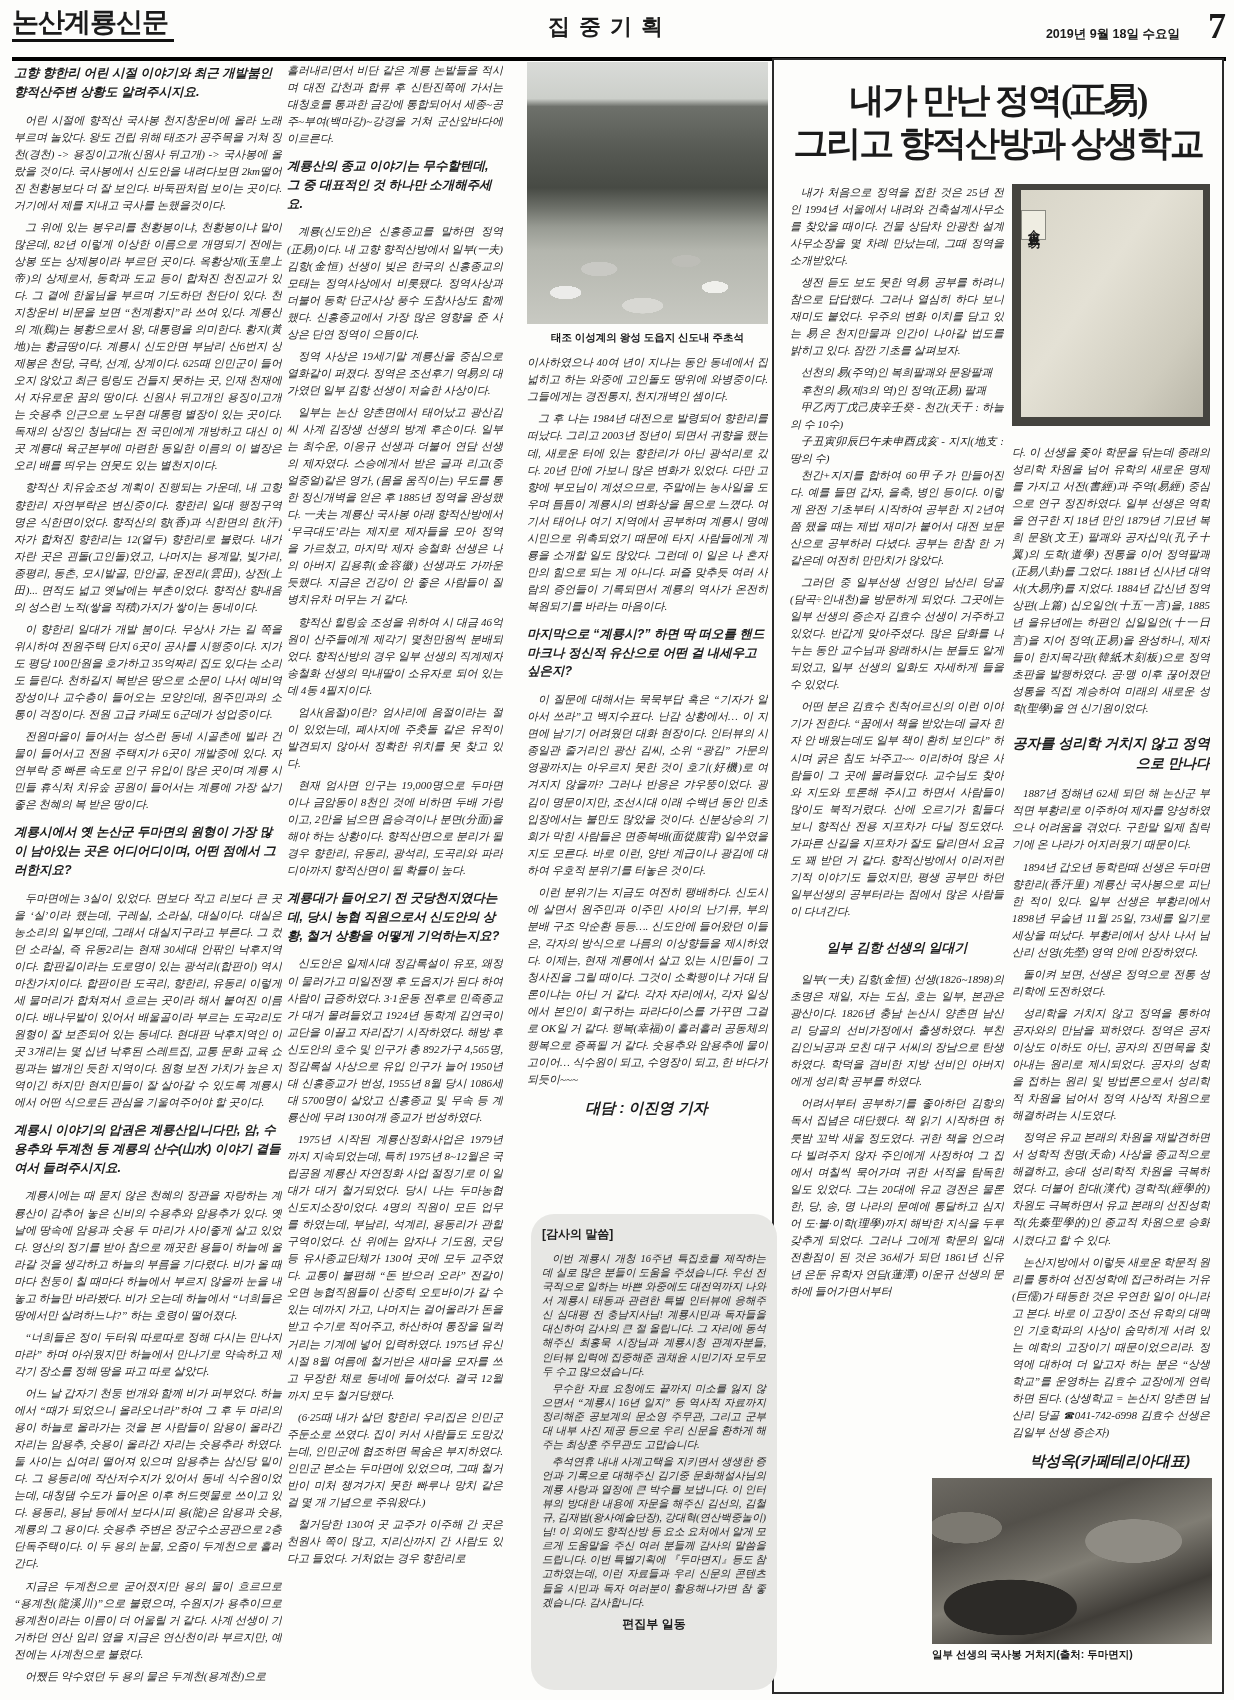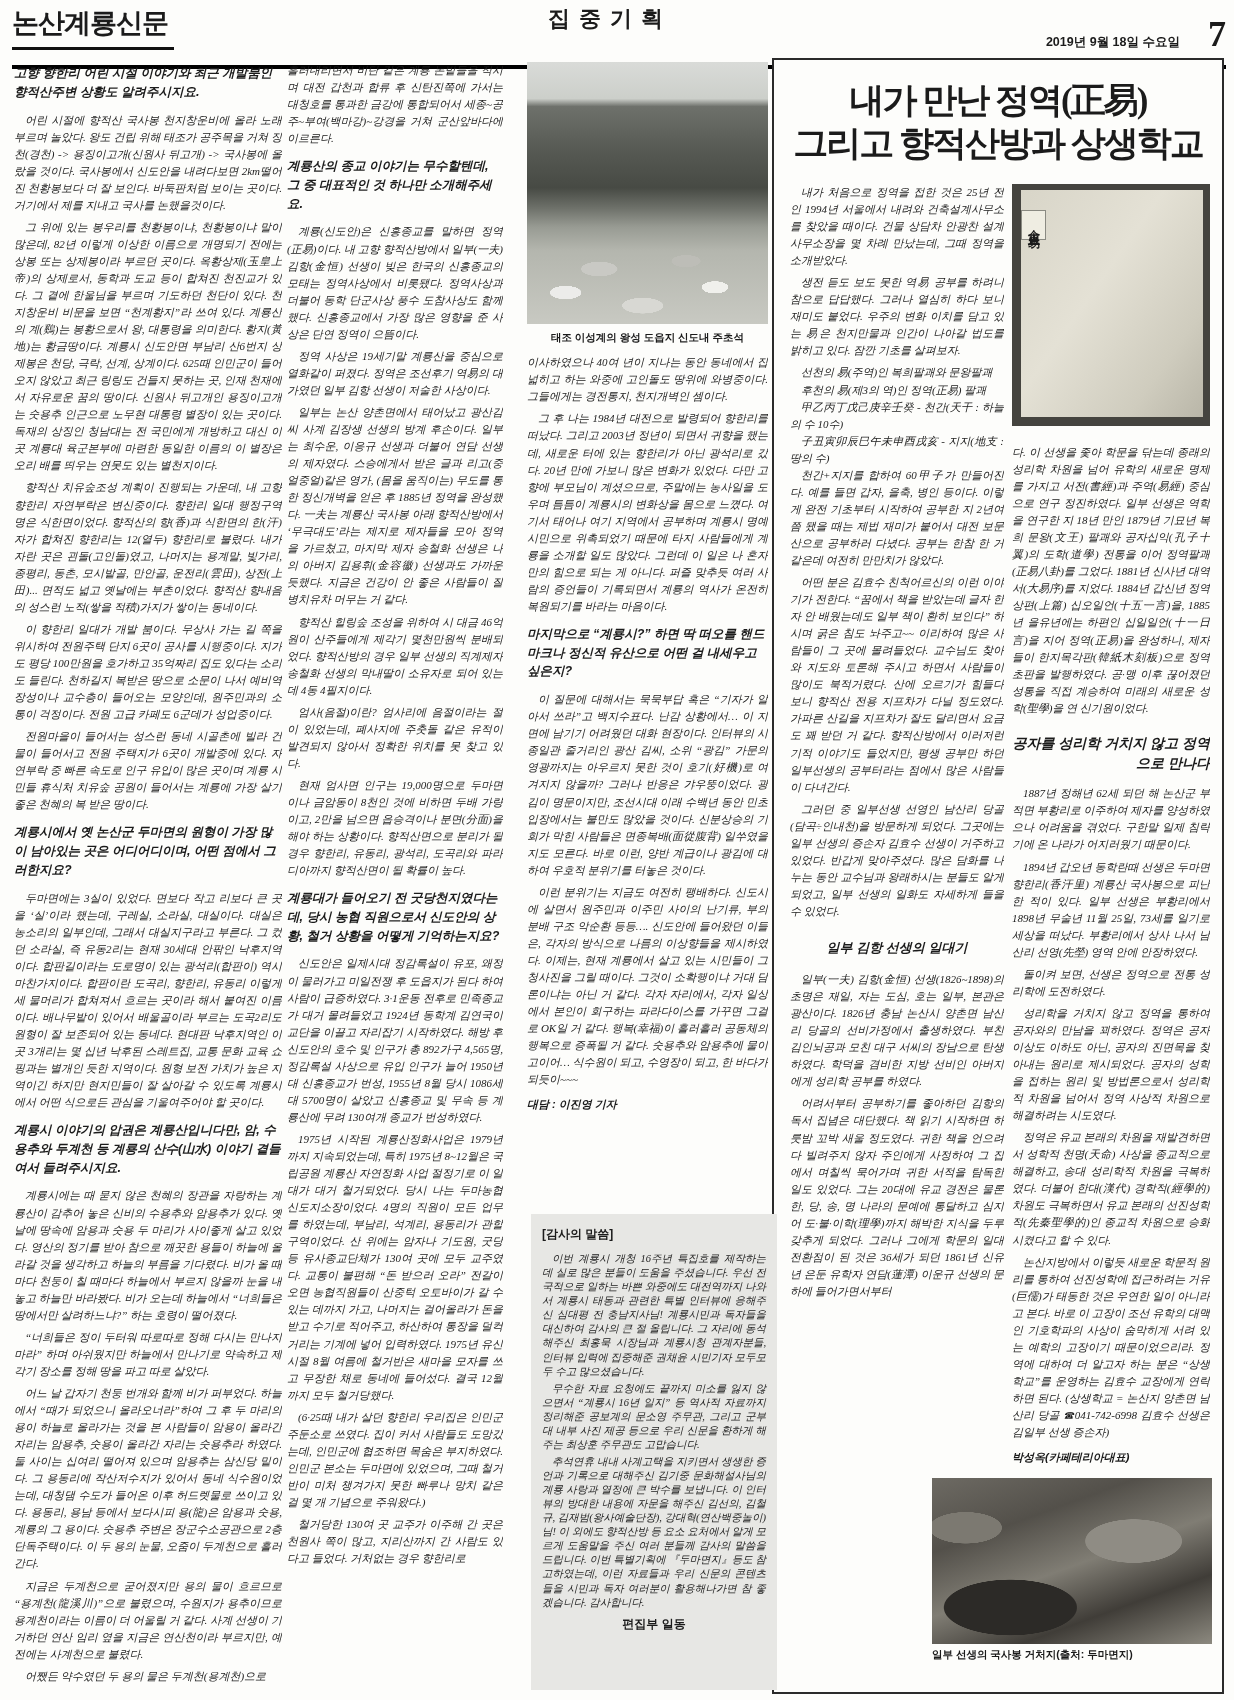--- a/index.html
+++ b/index.html
@@ -1,20 +1,20 @@
 <!DOCTYPE html>
 <html lang="ko"><head>
 <meta charset="utf-8">
 <style>
   html,body{margin:0;padding:0;background:#888;}
   .page{position:relative;width:1234px;height:1700px;margin:0 auto;background:#fdfdfb;
         overflow:hidden;color:#1b1b1b;font-family:"Liberation Serif","DejaVu Serif",serif;}
   
-  .hdr{position:absolute;left:12px;right:8px;top:8px;height:42px;border-bottom:4px solid #000;
-       display:flex;justify-content:space-between;padding-bottom:15px;}
+  .hdr{position:absolute;left:12px;right:8px;top:0;height:42px;border-bottom:4px solid #000;
+       display:flex;justify-content:space-between;align-items:flex-end;padding-bottom:15px;}
   .masthead{font-family:"Liberation Sans","DejaVu Sans",sans-serif;font-weight:900;font-size:27px;
             letter-spacing:-1px;line-height:1;border-bottom:3px solid #111;padding:2px 6px 3px 0;}
   .section-title{font-family:"Liberation Sans","DejaVu Sans",sans-serif;font-weight:700;font-size:22px;
             letter-spacing:9px;line-height:1;padding-bottom:4px;}
   .dateline{display:flex;align-items:flex-end;gap:28px;font-family:"Liberation Sans","DejaVu Sans",sans-serif;
             font-weight:700;font-size:12.5px;line-height:1.2;}
   .page-num{font-size:36px;font-weight:700;line-height:0.85;font-family:"Liberation Serif",serif;}
   
   .col{position:absolute;top:62px;height:1632px;overflow:hidden;font-size:11px;line-height:1.55;
        text-align:justify;}
@@ -25,40 +25,40 @@
   .para.p{text-indent:11px;}
   .para.pc{text-indent:0;}
   .para.line{margin:0;text-indent:11px;}
   .para.q{font-family:"Liberation Sans","DejaVu Sans",sans-serif;font-weight:700;font-size:12.5px;
           line-height:1.5;margin:10px 0 10px;text-indent:0;text-align:left;}
   .col .para.q:first-child{margin-top:2px;}
   .para.sub{text-align:center;font-family:"Liberation Sans","DejaVu Sans",sans-serif;font-weight:700;
             font-size:13px;margin:18px 0 13px;text-indent:0;}
   .para.subl{text-align:right;font-family:"Liberation Sans","DejaVu Sans",sans-serif;font-weight:700;
             font-size:14px;line-height:1.45;margin:16px 0 12px;text-indent:0;}
-  .para.byline{text-align:left;font-family:"Liberation Sans","DejaVu Sans",sans-serif;font-weight:700;
-            font-size:11px;margin:8px 2px 6px 0;text-indent:0;}
+  .para.byline{text-align:center;font-family:"Liberation Sans","DejaVu Sans",sans-serif;font-weight:700;
+            font-size:15px;margin:8px 2px 6px 0;text-indent:0;}
   
   figure{margin:0;}
   .photo{width:100%;}
   .photo-mountain{height:262px;
     background:
       radial-gradient(ellipse 26px 11px at 16% 88%, #ececea 0 60%, transparent 61%),
       radial-gradient(ellipse 34px 13px at 48% 93%, #d8d8d3 0 60%, transparent 61%),
       radial-gradient(ellipse 22px 10px at 78% 86%, #f0f0ec 0 60%, transparent 61%),
       radial-gradient(ellipse 30px 12px at 30% 79%, #c9c9c4 0 60%, transparent 61%),
       radial-gradient(ellipse 24px 10px at 66% 76%, #bdbdb7 0 60%, transparent 61%),
       linear-gradient(to bottom,#d9dbd8 0%,#cccfca 14%,#6e716b 17%,#565953 34%,
         #474a44 48%,#6f726b 56%,#989b93 63%,#b4b6ae 72%,#c8c9c2 100%);}
   .photo-caption{font-family:"Liberation Sans","DejaVu Sans",sans-serif;font-size:10.5px;font-weight:700;
       text-align:center;padding:5px 0 9px;}
   
   .thanks-box{position:absolute;left:531px;top:1214px;width:246px;height:476px;background:#e7e7e4;
       padding:12px 11px 8px;box-sizing:border-box;overflow:hidden;font-size:10.5px;line-height:1.34;
-      text-align:justify;z-index:3;}
+      text-align:justify;z-index:3;border-radius:23px;}
   .thanks-title{font-family:"Liberation Sans","DejaVu Sans",sans-serif;font-weight:700;font-size:12px;
       margin:0 0 10px;}
   .thanks-box .para{margin:0 0 3px;}
   .thanks-box .para.p{text-indent:10px;}
   .thanks-sign{text-align:center;font-family:"Liberation Sans","DejaVu Sans",sans-serif;font-weight:700;
       font-size:12px;margin-top:6px;}
   
   .feature-box{position:absolute;left:772px;top:58px;width:452px;height:1636px;border:2px solid #2a2a2a;
       box-sizing:border-box;background:#fdfdfb;padding-left:28px;}
   .feature-headline{position:absolute;top:20px;left:8px;right:8px;margin:0;text-align:center;
@@ -162,22 +162,22 @@
     </h1>
 
     <div class="feature-colA">
         <p class="para p">내가 처음으로 정역을 접한 것은 25년 전인 1994년 서울에서 내려와 건축설계사무소를 찾았을 때이다. 건물 상담차 안광찬 설계사무소장을 몇 차례 만났는데, 그때 정역을 소개받았다.</p>
         <p class="para p">생전 듣도 보도 못한 역易 공부를 하려니 참으로 답답했다. 그러나 열심히 하다 보니 재미도 붙었다. 우주의 변화 이치를 담고 있는 易은 천지만물과 인간이 나아갈 법도를 밝히고 있다. 잠깐 기초를 살펴보자.</p>
         <p class="para line">선천의 易(주역)인 복희팔괘와 문왕팔괘</p>
         <p class="para line">후천의 易(제3의 역)인 정역(正易) 팔괘</p>
         <p class="para line">甲乙丙丁戊己庚辛壬癸 - 천간(天干 : 하늘의 수 10수)</p>
         <p class="para line">子丑寅卯辰巳午未申酉戌亥 - 지지(地支 : 땅의 수)</p>
         <p class="para p">천간+지지를 합하여 60甲子가 만들어진다. 예를 들면 갑자, 을축, 병인 등이다. 이렇게 완전 기초부터 시작하여 공부한 지 2년여쯤 됐을 때는 제법 재미가 붙어서 대전 보문산으로 공부하러 다녔다. 공부는 한참 한 거 같은데 여전히 만만치가 않았다.</p>
+        <p class="para p">그러던 중 일부선생 선영인 남산리 당골(담곡÷인내천)을 방문하게 되었다. 그곳에는 일부 선생의 증손자 김효수 선생이 거주하고 있었다. 반갑게 맞아주셨다. 많은 담화를 나누는 동안 교수님과 왕래하시는 분들도 알게 되었고, 일부 선생의 일화도 자세하게 들을 수 있었다.</p>
         <p class="para p">어떤 분은 김효수 친척어르신의 이런 이야기가 전한다. “꿈에서 책을 받았는데 글자 한자 안 배웠는데도 일부 책이 환히 보인다” 하시며 굵은 침도 놔주고~~ 이리하여 많은 사람들이 그 곳에 몰려들었다. 교수님도 찾아와 지도와 토론해 주시고 하면서 사람들이 많이도 북적거렸다. 산에 오르기가 힘들다 보니 향적산 전용 지프차가 다닐 정도였다. 가파른 산길을 지프차가 잘도 달리면서 요금도 꽤 받던 거 같다. 향적산방에서 이러저런 기적 이야기도 들었지만, 평생 공부만 하던 일부선생의 공부터라는 점에서 많은 사람들이 다녀간다.</p>
-        <p class="para p">그러던 중 일부선생 선영인 남산리 당골(담곡÷인내천)을 방문하게 되었다. 그곳에는 일부 선생의 증손자 김효수 선생이 거주하고 있었다. 반갑게 맞아주셨다. 많은 담화를 나누는 동안 교수님과 왕래하시는 분들도 알게 되었고, 일부 선생의 일화도 자세하게 들을 수 있었다.</p>
         <p class="para sub">일부 김항 선생의 일대기</p>
         <p class="para p">일부(一夫) 김항(金恒) 선생(1826~1898)의 초명은 재일, 자는 도심, 호는 일부, 본관은 광산이다. 1826년 충남 논산시 양촌면 남산리 당골의 선비가정에서 출생하였다. 부친 김인뇌공과 모친 대구 서씨의 장남으로 탄생하였다. 학덕을 겸비한 지방 선비인 아버지에게 성리학 공부를 하였다.</p>
         <p class="para p">어려서부터 공부하기를 좋아하던 김항의 독서 집념은 대단했다. 책 읽기 시작하면 하룻밤 꼬박 새울 정도였다. 귀한 책을 언으려다 빌려주지 않자 주인에게 사정하여 그 집에서 며칠씩 묵어가며 귀한 서적을 탐독한 일도 있었다. 그는 20대에 유교 경전은 물론 한, 당, 송, 명 나라의 문예에 통달하고 심지어 도·불·이학(理學)까지 해박한 지식을 두루 갖추게 되었다. 그러나 그에게 학문의 일대 전환점이 된 것은 36세가 되던 1861년 신유년 은둔 유학자 연담(蓮潭) 이운규 선생의 문하에 들어가면서부터</p>
       </div>
 
     <figure class="feature-book">
       <div class="book-cover"></div>
       <span class="book-label">金火正易</span>
     </figure>
 

